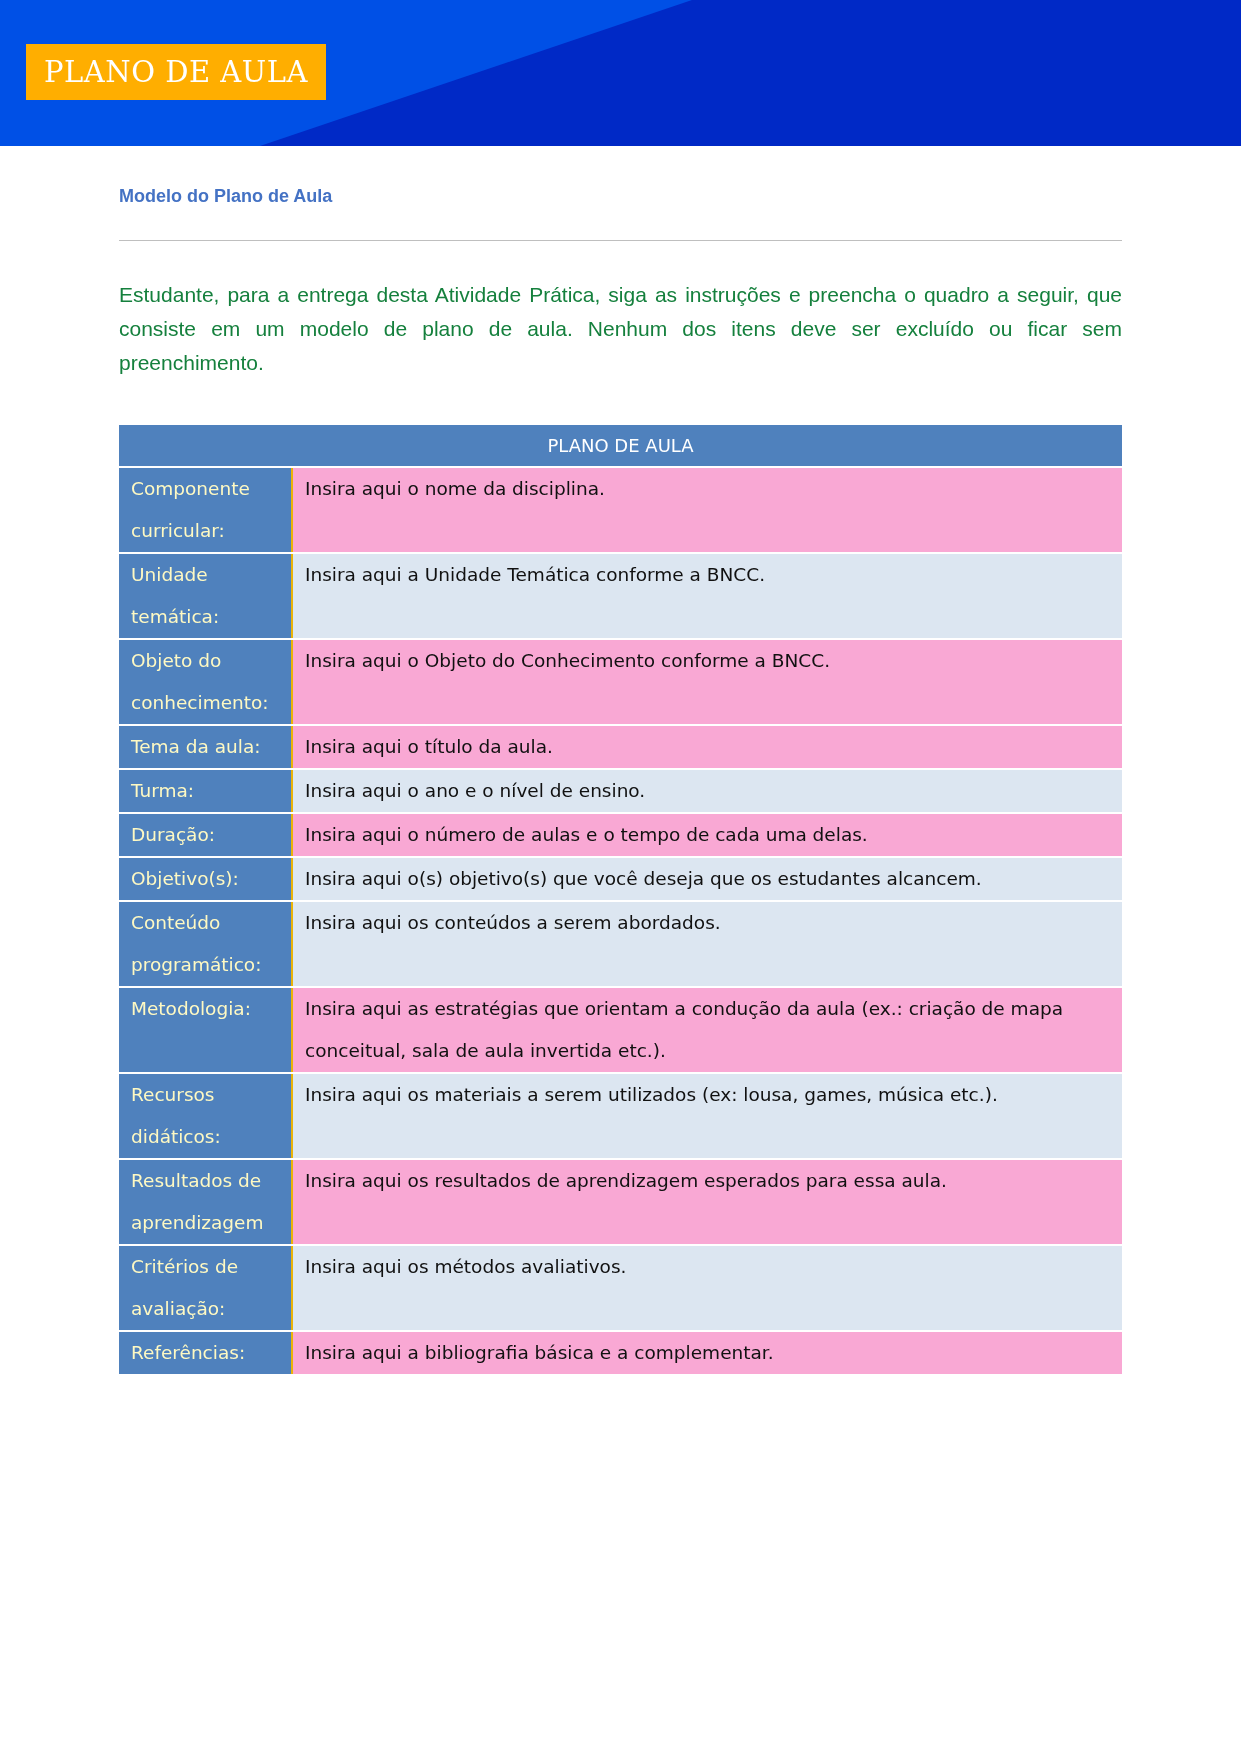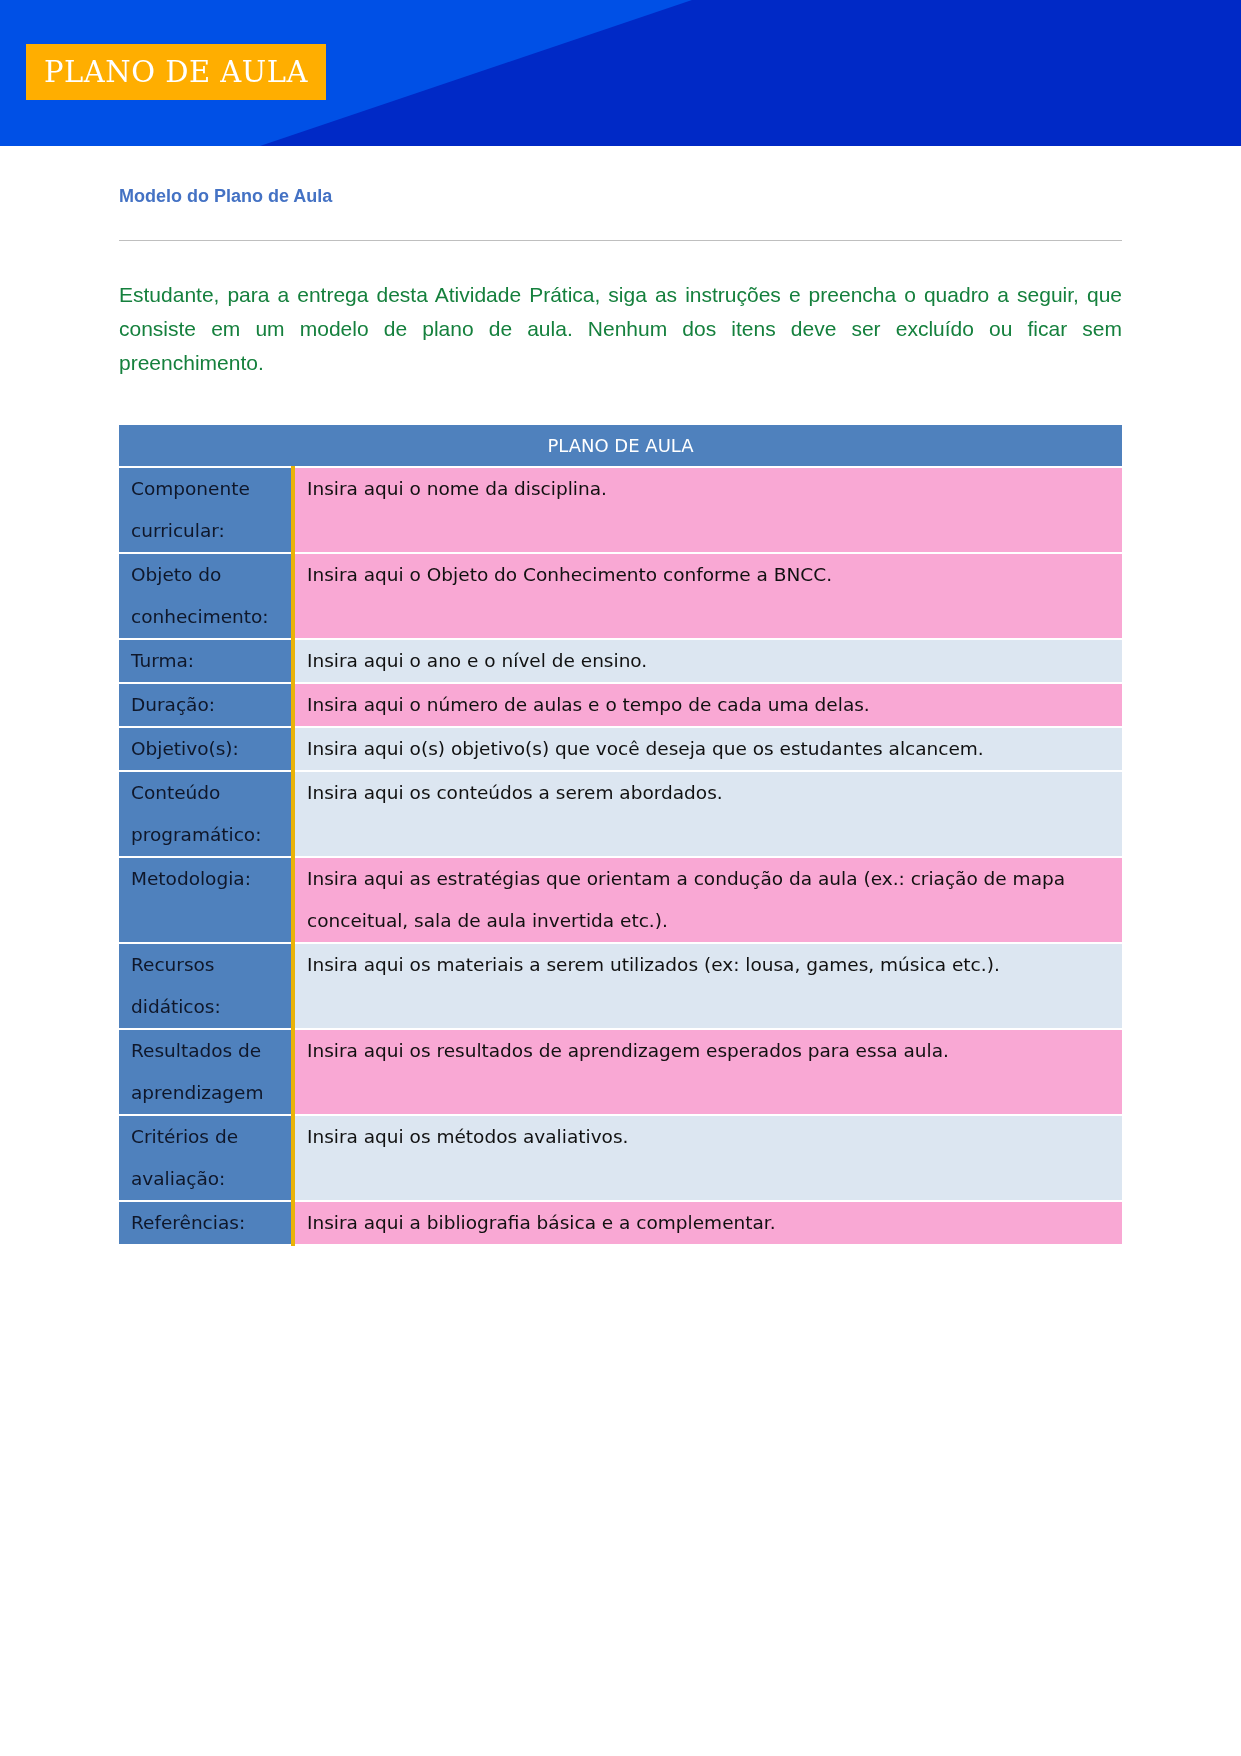--- a/index.html
+++ b/index.html
@@ -7,21 +7,21 @@
   .banner { position: absolute; left: 0; top: 0; width: 1241px; height: 146px; background: #0029c6; overflow: hidden; }
   .banner-light { position: absolute; left: 0; top: 0; width: 0; height: 0; border-top: 146px solid #0050e6; border-right: 432px solid transparent; }
   .banner-light-fill { position: absolute; left: 0; top: 0; width: 260px; height: 146px; background: #0050e6; }
   .badge { position: absolute; left: 26px; top: 44px; width: 300px; height: 56px; background: #ffae00; color: #ffffff; font-family: "DejaVu Serif", serif; font-size: 29px; line-height: 56px; text-align: center; letter-spacing: 0.5px; }
   .doc-title { position: absolute; left: 119px; top: 186px; font-size: 18px; font-weight: bold; color: #4472c4; }
   .rule { position: absolute; left: 119px; top: 240px; width: 1003px; height: 1px; background: #bfbfbf; }
   .intro { position: absolute; left: 119px; top: 278px; width: 1003px; font-size: 21px; line-height: 34px; color: #15803d; text-align: justify; }
   .plan-table { position: absolute; left: 119px; top: 425px; width: 1003px; border-collapse: collapse; font-family: "DejaVu Sans", sans-serif; }
   .plan-table th { background: #4f81bd; color: #ffffff; font-weight: normal; font-size: 18px; height: 41px; padding: 0; text-align: center; vertical-align: middle; border-bottom: 2px solid #ffffff; }
   .plan-table td { font-size: 18.5px; line-height: 42px; padding: 0 12px; vertical-align: top; border-bottom: 2px solid #ffffff; }
-  .plan-table td.label { width: 148px; background: #4f81bd; color: #0f172a; border-right: 4px solid #eab308; }
+  .plan-table td.label { width: 148px; background: #4f81bd; color: #fef9c3; border-right: 2px solid #eab308; }
   .plan-table td.value { color: #111111; }
   .plan-table tr.odd td.value { background: #f9a8d4; }
   .plan-table tr.even td.value { background: #dce6f1; }
 </style>
 </head>
 <body>
 
 <div class="banner">
   <div class="banner-light-fill"></div>
   <div class="banner-light" style="left:260px;"></div>
@@ -36,23 +36,31 @@
   <thead>
     <tr>
       <th colspan="2">PLANO DE AULA</th>
     </tr>
   </thead>
   <tbody id="plan-body">
       <tr class="odd">
         <td class="label">Componente curricular:</td>
         <td class="value">Insira aqui o nome da disciplina.</td>
       </tr>
+      <tr class="even">
+        <td class="label">Unidade temática:</td>
+        <td class="value">Insira aqui a Unidade Temática conforme a BNCC.</td>
+      </tr>
       <tr class="odd">
         <td class="label">Objeto do conhecimento:</td>
         <td class="value">Insira aqui o Objeto do Conhecimento conforme a BNCC.</td>
+      </tr>
+      <tr class="odd">
+        <td class="label">Tema da aula:</td>
+        <td class="value">Insira aqui o título da aula.</td>
       </tr>
       <tr class="even">
         <td class="label">Turma:</td>
         <td class="value">Insira aqui o ano e o nível de ensino.</td>
       </tr>
       <tr class="odd">
         <td class="label">Duração:</td>
         <td class="value">Insira aqui o número de aulas e o tempo de cada uma delas.</td>
       </tr>
       <tr class="even">

